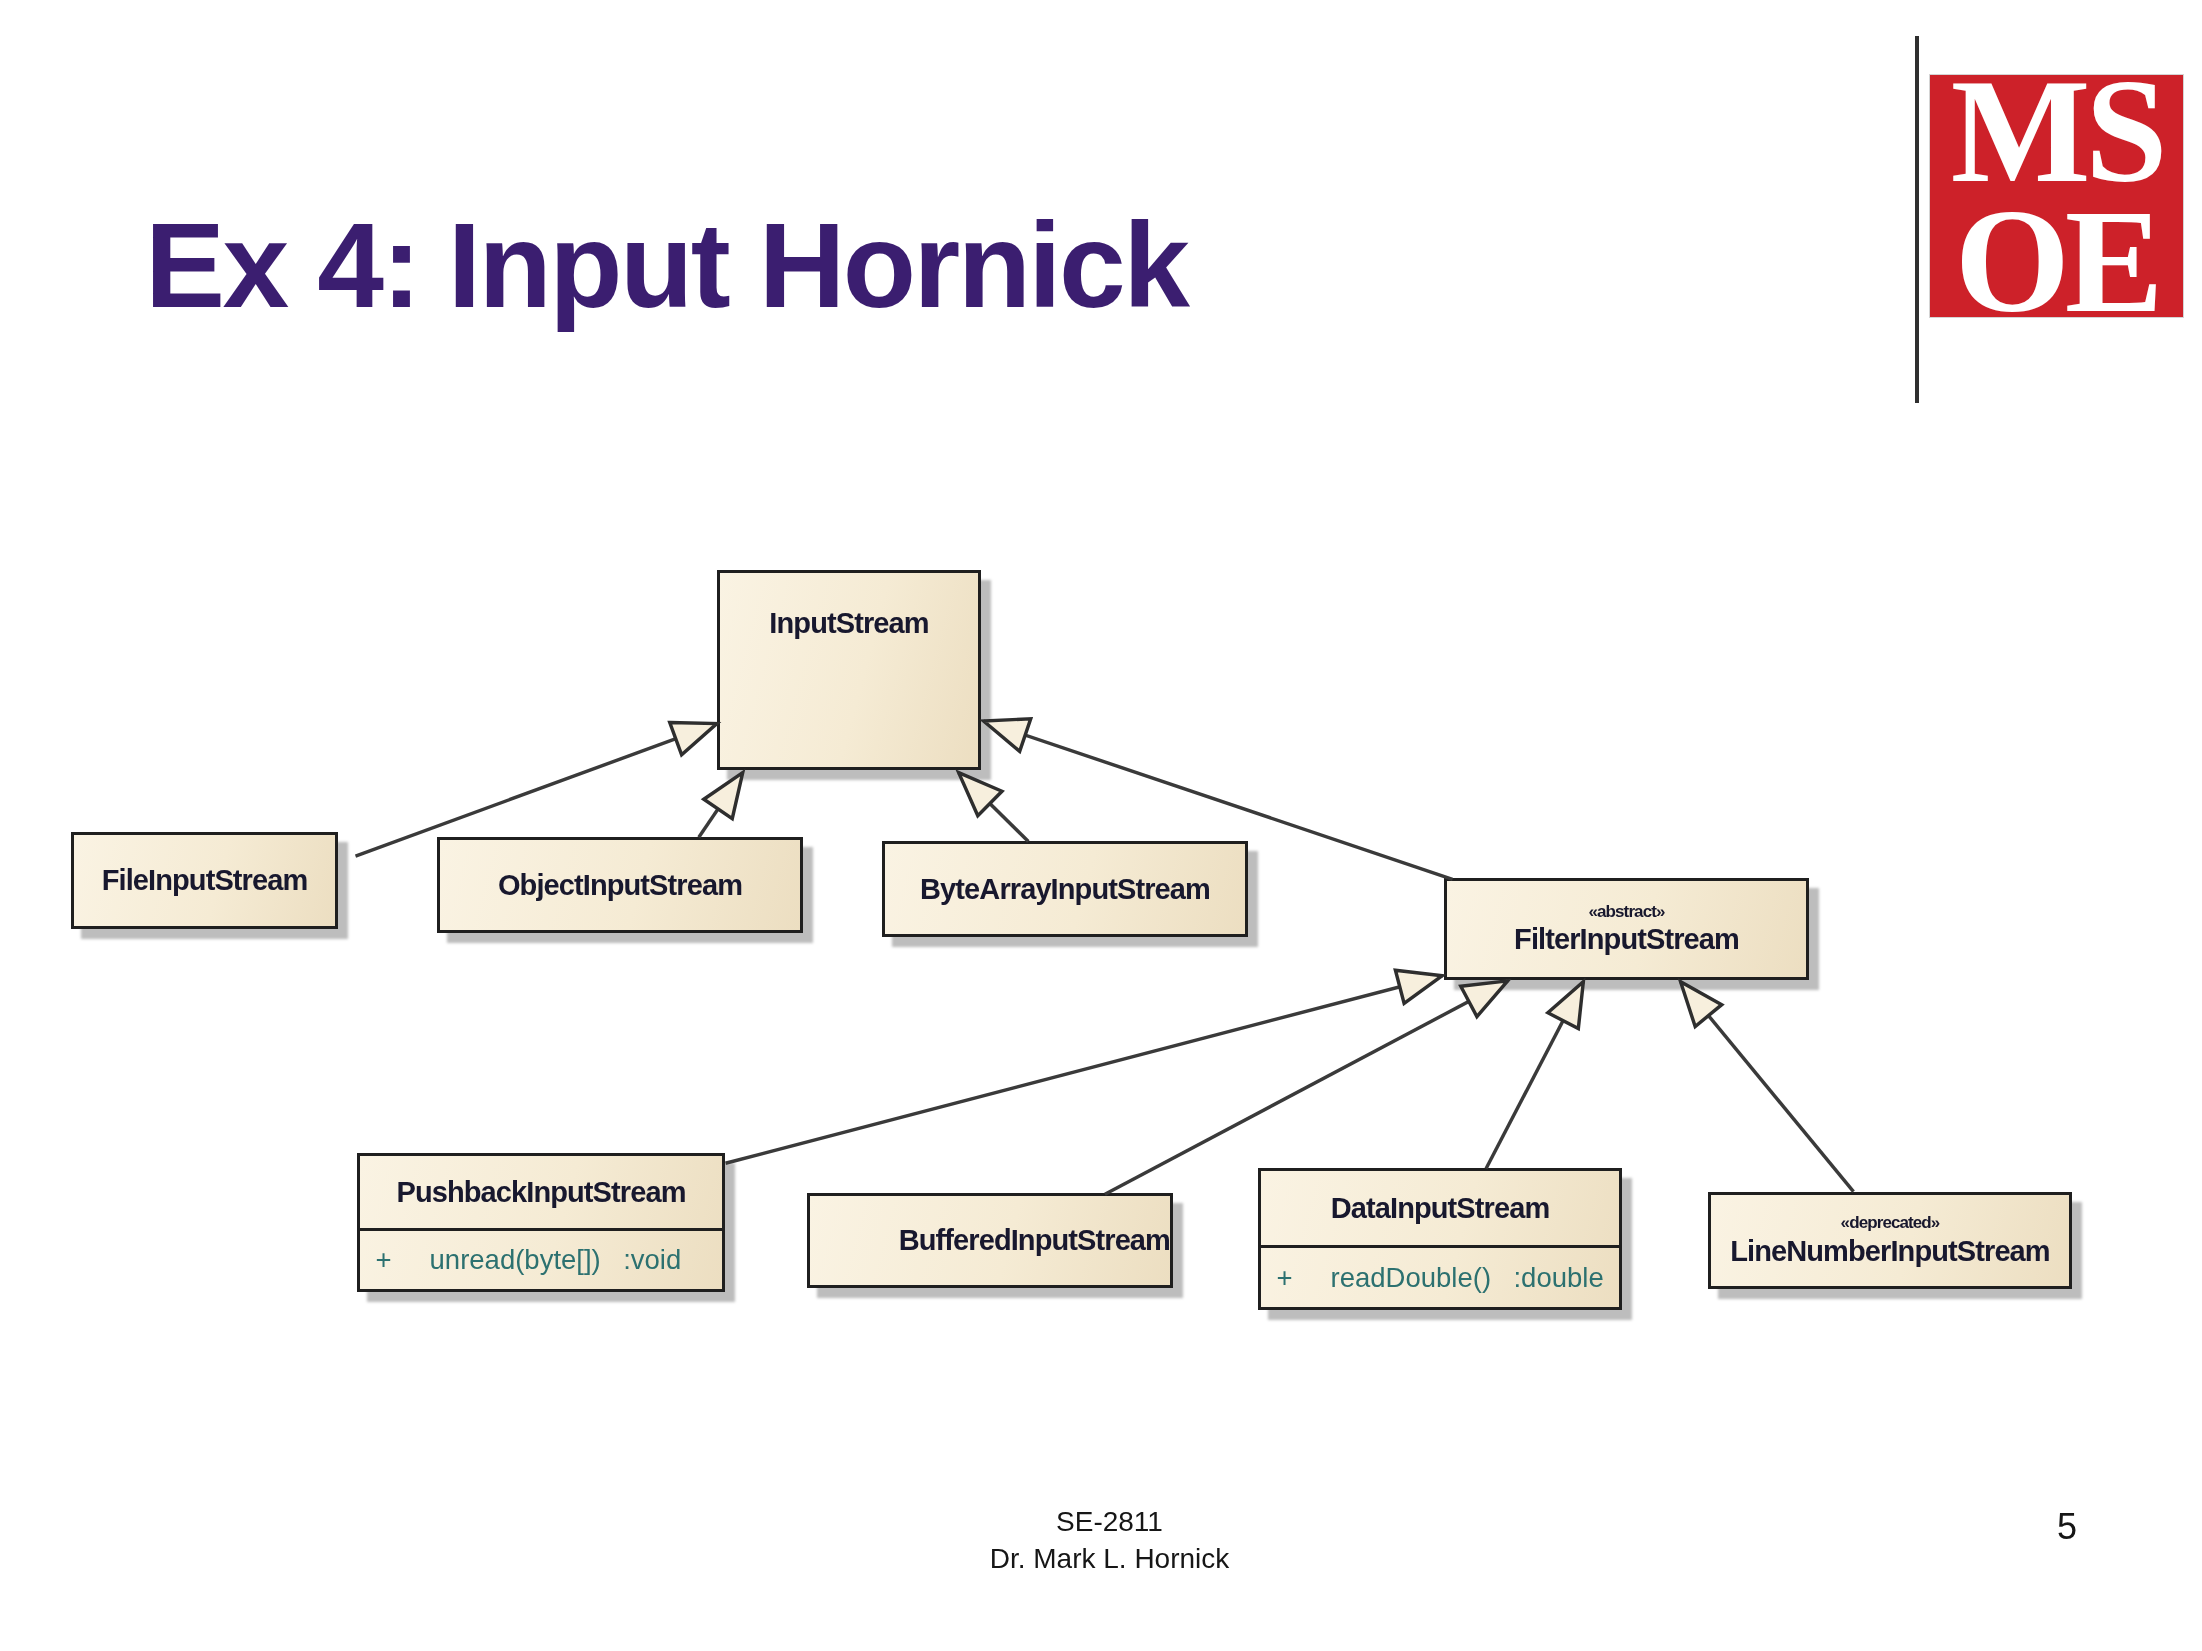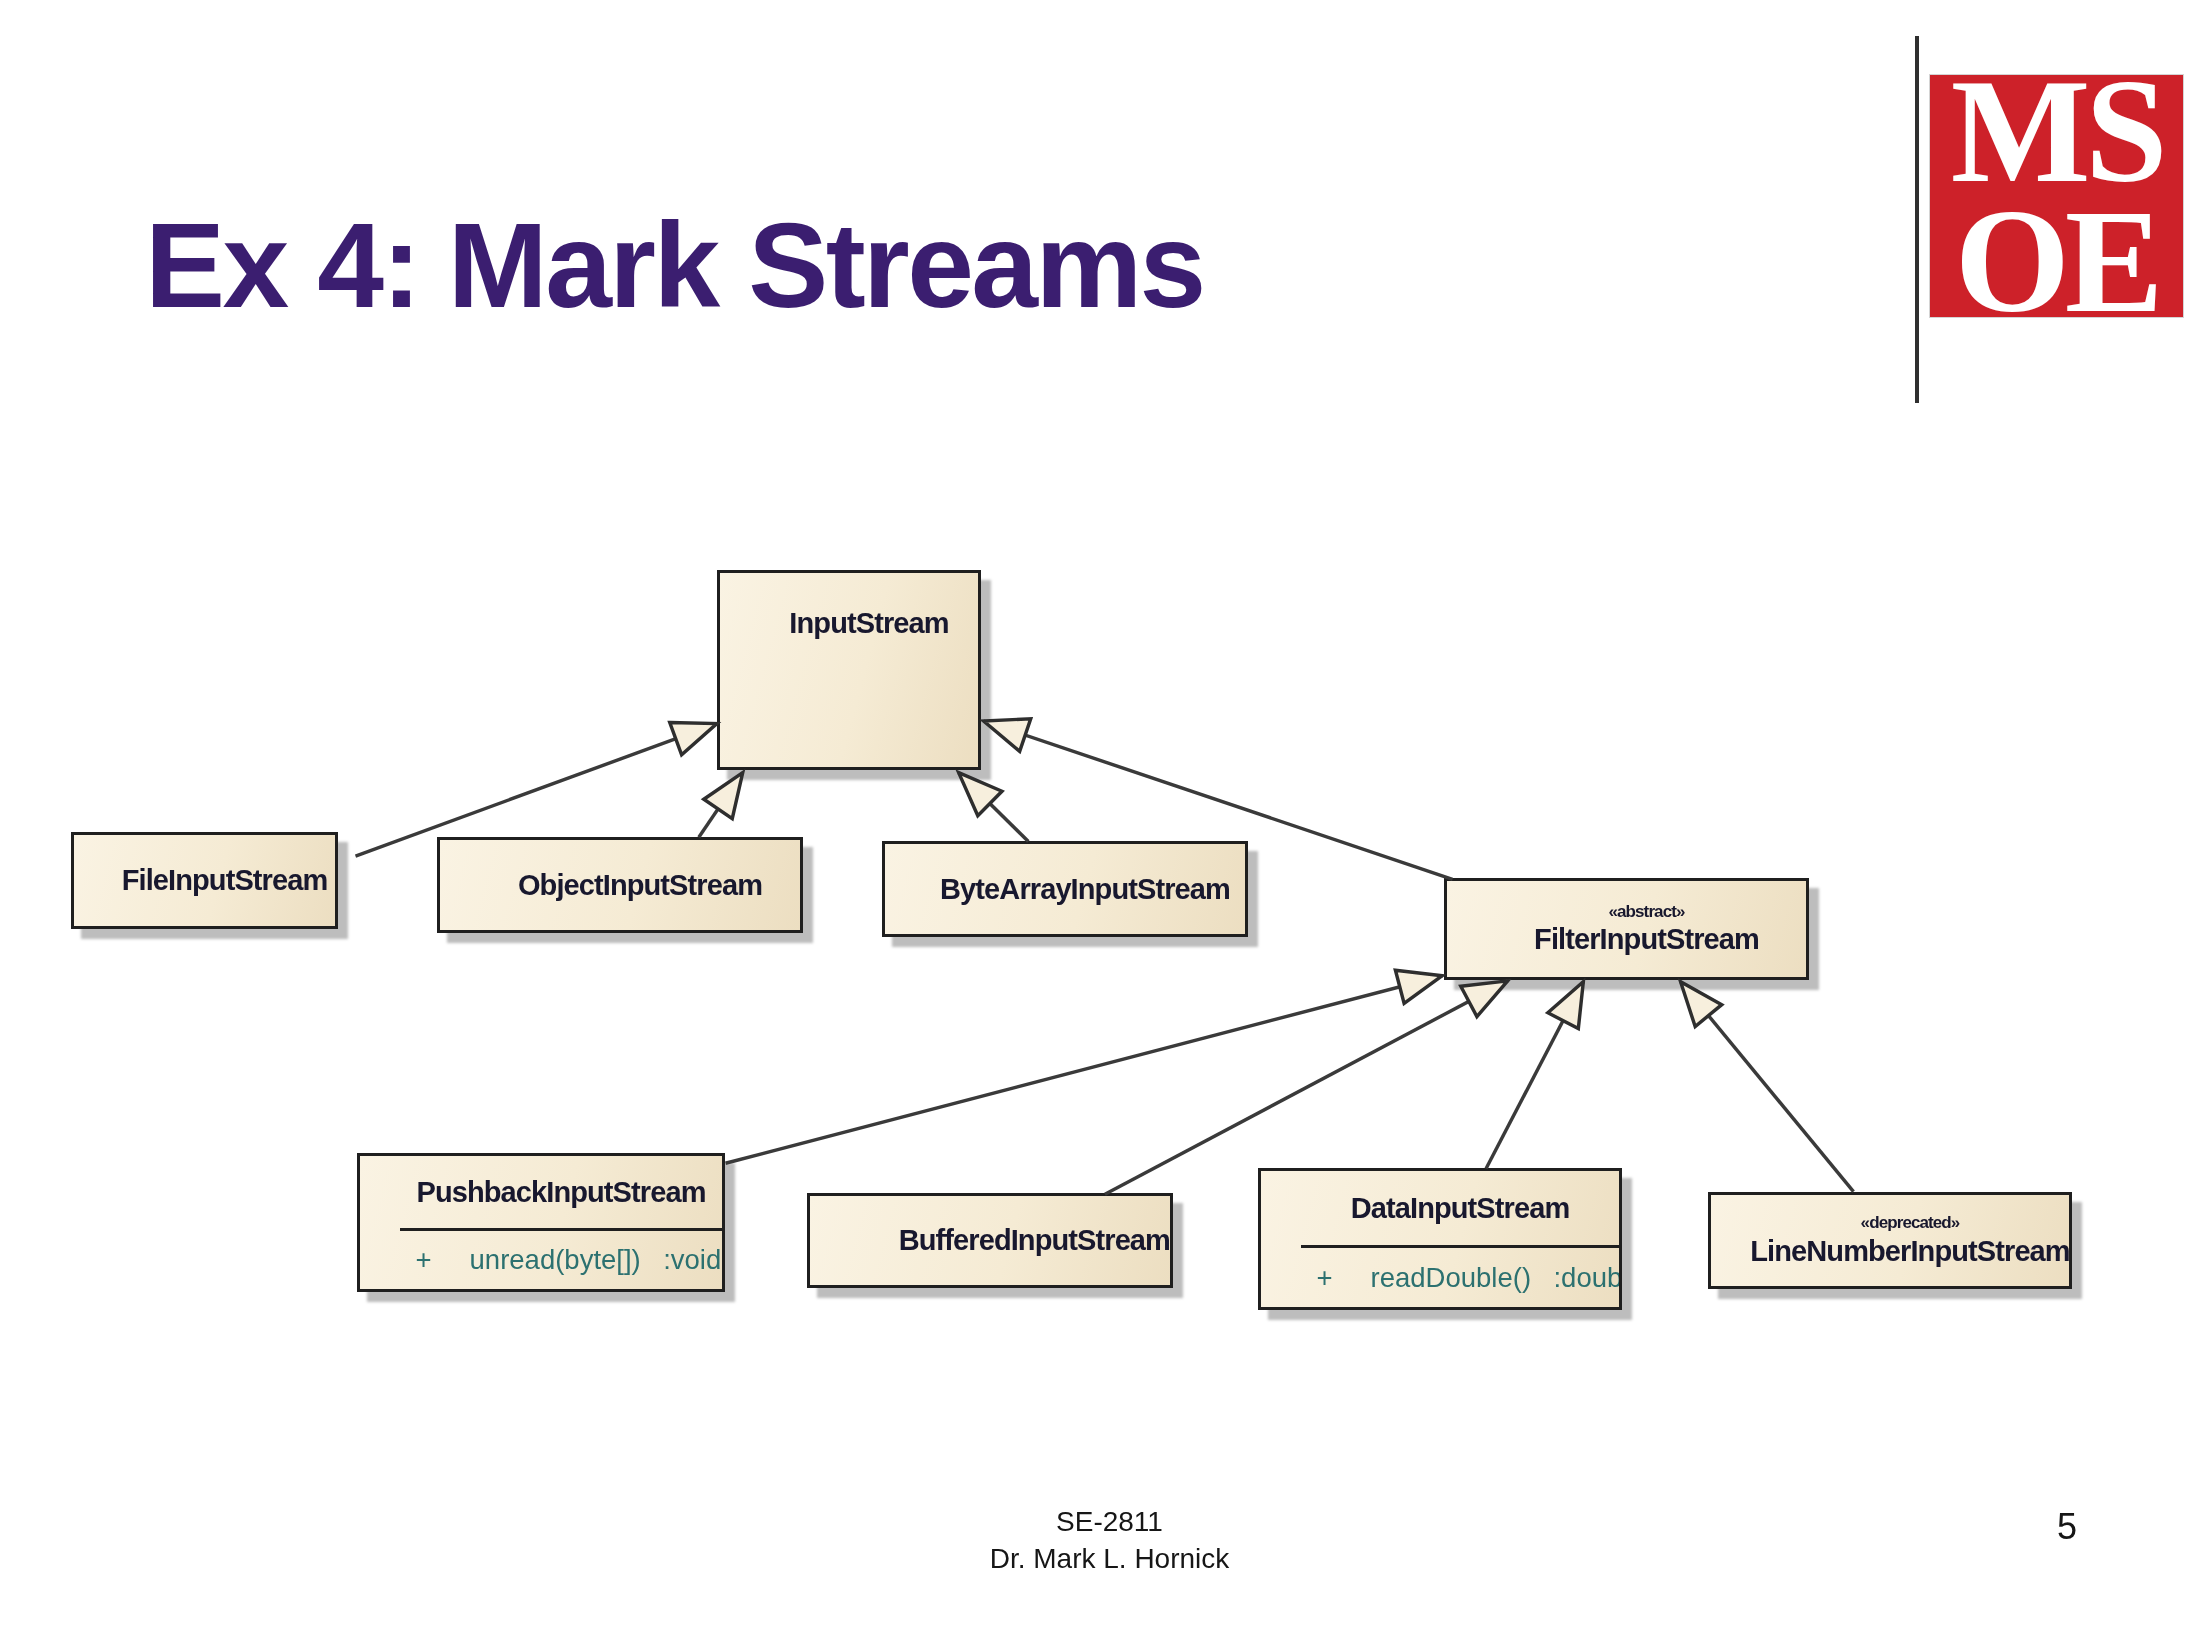--- a/index.html
+++ b/index.html
@@ -30,21 +30,21 @@
     font-family:"Liberation Serif",serif;font-weight:bold;color:#ffffff;
     font-size:148px;line-height:0.76;letter-spacing:-5.2px;
   }
 
   
   .uml-class{
     position:absolute;box-sizing:border-box;
     border:3.4px solid #1f1f1f;
     background:linear-gradient(105deg,#faf3e3 0%,#f5ebd4 55%,#ecdec1 100%);
     box-shadow:10.3px 10.3px 2.6px #bdbdbd;
-    display:flex;flex-direction:column;padding-left:40px;
+    display:flex;flex-direction:column;
   }
   .name-compartment{
     flex:0 0 auto;display:flex;flex-direction:column;
     justify-content:center;align-items:center;text-align:center;
   }
   .class-name{
     font-weight:bold;font-size:29px;letter-spacing:-0.9px;color:#18182e;
     line-height:1.18;
   }
   .stereotype{
@@ -72,21 +72,21 @@
     color:#161616;font-size:36px;
   }
 </style>
 </head>
 <body>
 
 <div class="slide">
 
   <div class="title-row">
     <span class="title-big">Ex 4:</span>
-    <span class="title-big">Mark Streams</span>
+    <span class="title-big">Input Hornick</span>
   </div>
 
   <div class="v-divider"></div>
   <div class="logo">
     <div class="logo-line">MS</div>
     <div class="logo-line">OE</div>
   </div>
 
   <div class="uml-class" style="left:717px;top:570px;width:264px;height:200px;">
     <div class="name-compartment" style="padding-top:33px;">

